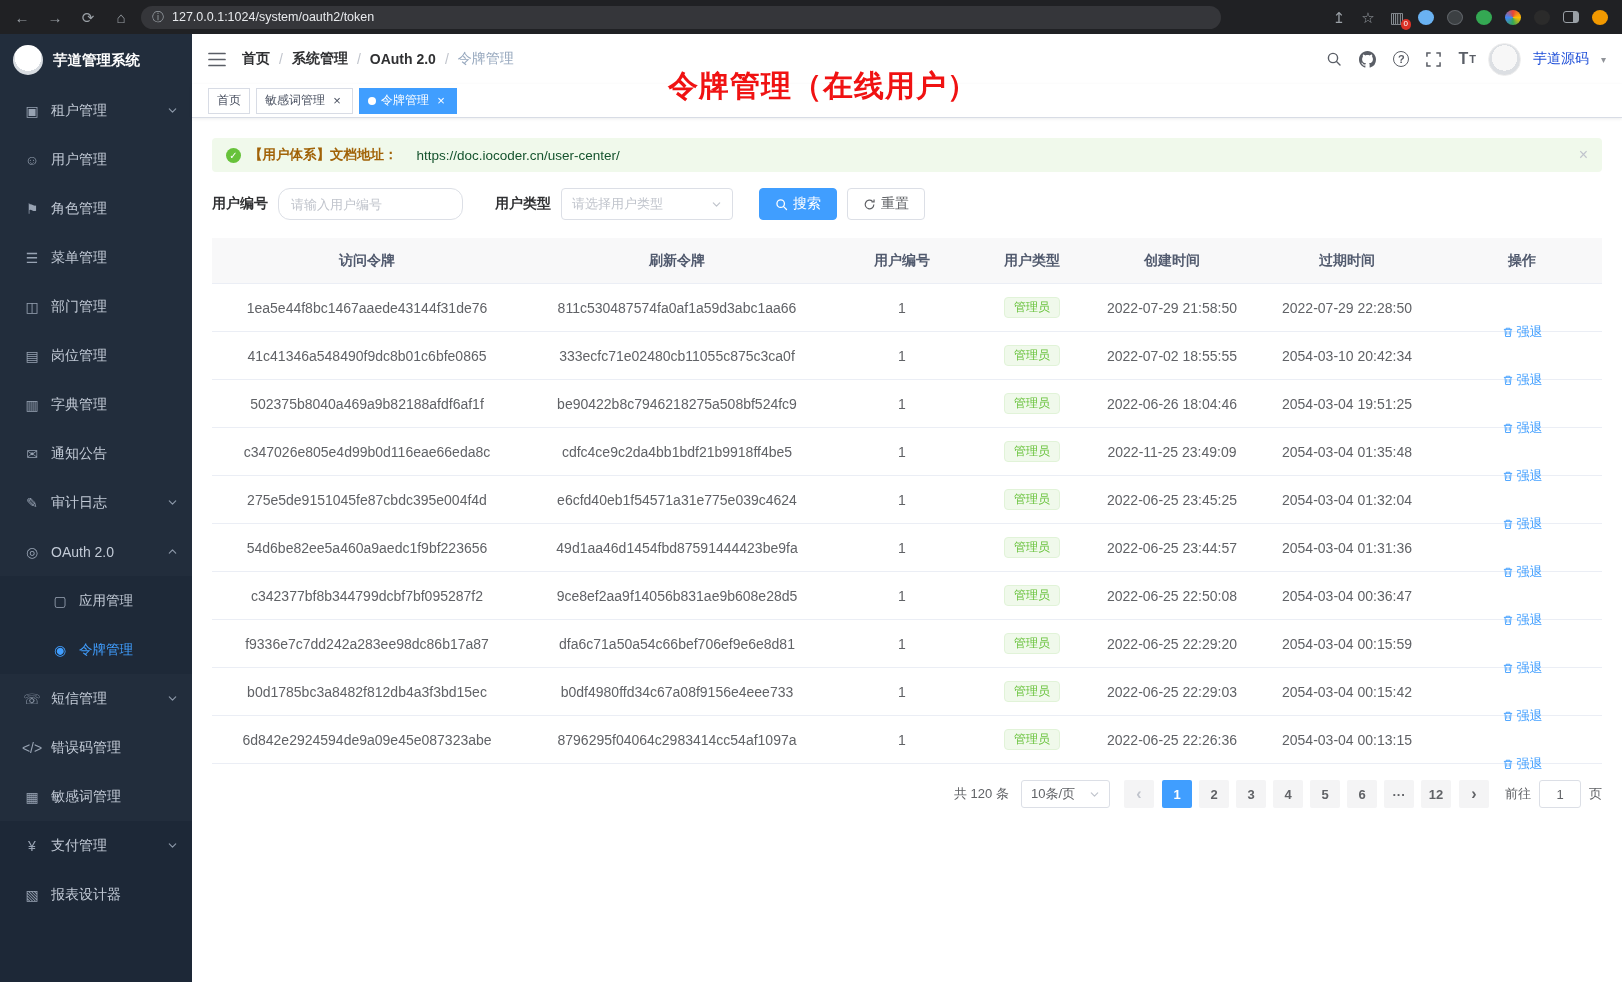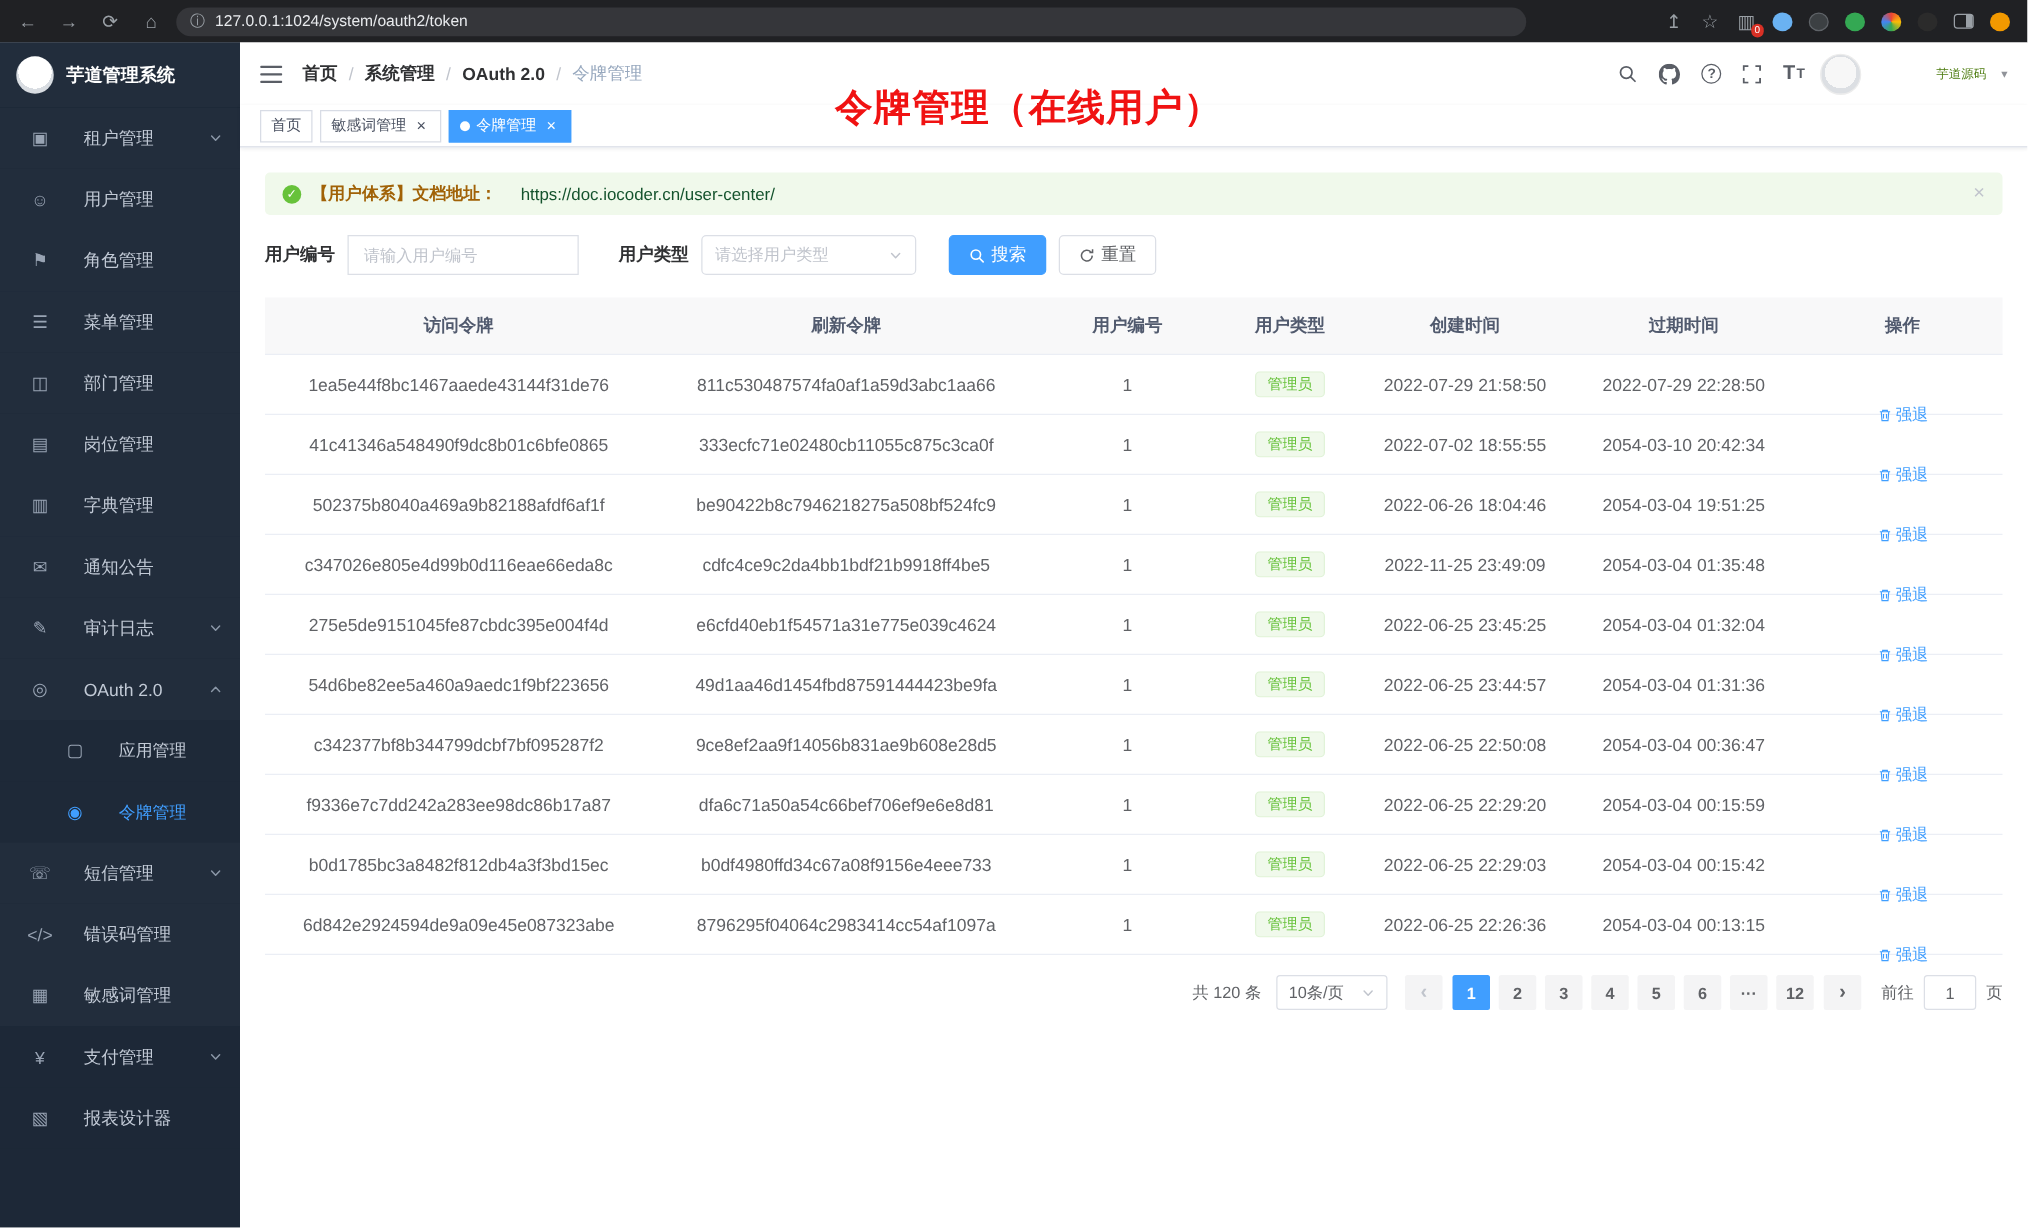--- a/index.html
+++ b/index.html
@@ -29,60 +29,60 @@
   .sidebar{flex:0 0 192px;width:192px;background:#1d2837;display:flex;flex-direction:column;}
   .logo{height:52px;flex:0 0 52px;background:#222d3c;display:flex;align-items:center;gap:10px;padding:0 13px;}
   .logo-img{width:30px;height:30px;border-radius:50%;background:radial-gradient(circle at 50% 42%,#ffffff 0 58%,#d9dde2 58%);flex:0 0 30px;}
   .logo-title{color:#fff;font-size:14.5px;font-weight:bold;white-space:nowrap;}
   .menu{flex:1;overflow:hidden;background:#1d2837;display:flex;flex-direction:column;}
   .menu-item{height:49px;flex:0 0 49px;display:flex;align-items:center;padding:0 14px 0 20px;color:#c2cad6;font-size:14px;cursor:pointer;background:#222d3c;white-space:nowrap;}
   .menu-item.dark{background:#1d2837;}
   .menu-item.sub{padding-left:48px;background:#1e2938;font-size:13.5px;}
   .menu-item.active,.menu-item.active .mi-icon{color:#409eff;}
   .mi-icon{flex:0 0 24px;width:24px;margin-right:7px;font-size:14px;text-align:center;color:#98a3b3;}
-  .mi-label{flex:1;margin-left:16px;}
+  .mi-label{flex:1;}
   .mi-arrow{color:#8b97a7;display:inline-flex;}
   .mi-arrow.up{transform:rotate(180deg);}
 
   
   .main{flex:1;display:flex;flex-direction:column;background:#fff;min-width:0;}
   .navbar{flex:0 0 50px;height:50px;display:flex;align-items:center;padding:0 16px;}
   .hamburger{margin-right:16px;display:inline-flex;color:#5a5e66;cursor:pointer;}
   .breadcrumb{display:flex;align-items:center;gap:9px;font-size:14px;}
   .bc-item{color:#303133;font-weight:600;cursor:pointer;}
   .bc-item.last{color:#97a8be;font-weight:400;cursor:default;}
   .bc-sep{color:#c0c4cc;}
   .nav-right{margin-left:auto;display:flex;align-items:center;gap:12px;}
   .nicons{display:flex;align-items:center;gap:17px;}
   .nicon{display:inline-flex;align-items:center;color:#5a5e66;cursor:pointer;}
   .qmark{width:16px;height:16px;border:1.5px solid #5a5e66;border-radius:50%;font-size:11px;font-weight:bold;justify-content:center;}
   .t1{font-size:16px;font-weight:700;} .t2{font-size:11px;font-weight:700;margin-left:1px;}
   .avatar{width:33px;height:33px;border-radius:50%;background:radial-gradient(circle at 50% 45%,#f7f7f7 0 55%,#dcdfe3 55%);border:1px solid #ececec;cursor:pointer;}
-  .uname{font-size:10px;color:#4d7c0f;cursor:pointer;margin-left:48px;}
+  .uname{font-size:14px;color:#1d4ed8;cursor:pointer;}
   .caret{color:#909399;font-size:10px;cursor:pointer;}
 
   
   .tags-view{flex:0 0 34px;height:34px;border-bottom:1px solid #d8dce5;box-shadow:0 1px 3px rgba(0,21,41,.08);display:flex;align-items:center;padding:0 16px;gap:6px;}
   .tab{display:inline-flex;align-items:center;height:26px;padding:0 8px;border:1px solid #d8dce5;background:#fff;color:#495060;font-size:12px;cursor:pointer;gap:5px;}
   .tab.active{background:#409eff;border-color:#409eff;color:#fff;}
   .tab-dot{width:8px;height:8px;border-radius:50%;background:#fff;display:inline-block;}
   .tab-close{font-size:13px;line-height:1;width:14px;height:14px;display:inline-flex;align-items:center;justify-content:center;border-radius:50%;}
 
   
   .content{flex:1;padding:20px 20px 0;position:relative;min-height:0;}
   .alert{height:34px;background:#f0f9eb;border-radius:4px;display:flex;align-items:center;gap:8px;padding:0 14px;margin-bottom:16px;}
   .check{width:15px;height:15px;flex:0 0 15px;border-radius:50%;background:#67c23a;color:#fff;font-size:10px;display:inline-flex;align-items:center;justify-content:center;}
   .alert-text{color:#a16207;font-size:13.5px;font-weight:700;}
   .alert-link{color:#14532d;font-size:13.5px;text-decoration:none;cursor:pointer;padding-left:11px;}
   .alert-close{margin-left:auto;color:#c0c4cc;font-size:16px;cursor:pointer;}
 
   .filters{display:flex;align-items:center;gap:10px;margin-bottom:18px;}
   .f-label{font-size:14px;font-weight:700;color:#303133;}
   .f-label.gap-left{margin-left:22px;}
-  .f-input{width:185px;height:32px;border:1px solid #dcdfe6;border-radius:0;padding:0 12px;font-size:13px;color:#606266;outline:none;font-family:inherit;background:#fff;}
+  .f-input{width:185px;height:32px;border:1px solid #dcdfe6;border-radius:12px;padding:0 12px;font-size:13px;color:#606266;outline:none;font-family:inherit;background:#fff;}
   .f-input::placeholder{color:#c0c4cc;}
   .f-select{width:172px;height:32px;border:1px solid #dcdfe6;border-radius:4px;display:flex;align-items:center;justify-content:space-between;padding:14px 10px;color:#c0c4cc;font-size:13px;cursor:pointer;background:#fff;}
   .sel-chev{display:inline-flex;color:#c0c4cc;}
   .btn{height:32px;border-radius:4px;display:inline-flex;align-items:center;gap:5px;padding:0 15px;font-size:14px;cursor:pointer;border:1px solid #dcdfe6;background:#fff;color:#606266;font-family:inherit;}
   .btn.primary{background:#409eff;border-color:#409eff;color:#fff;margin-left:16px;}
   .btn-ic{display:inline-flex;}
 
   
   .tr{display:flex;align-items:center;border-bottom:1px solid #ebeef5;}
   .thead{background:#f8f8f9;height:46px;}

